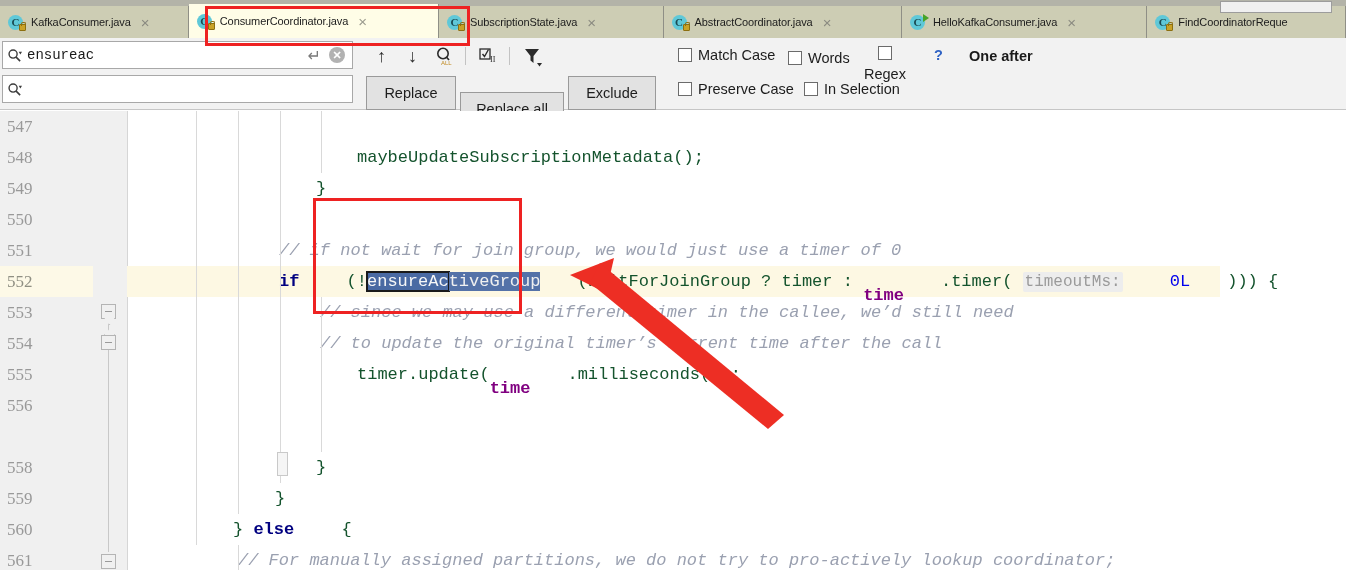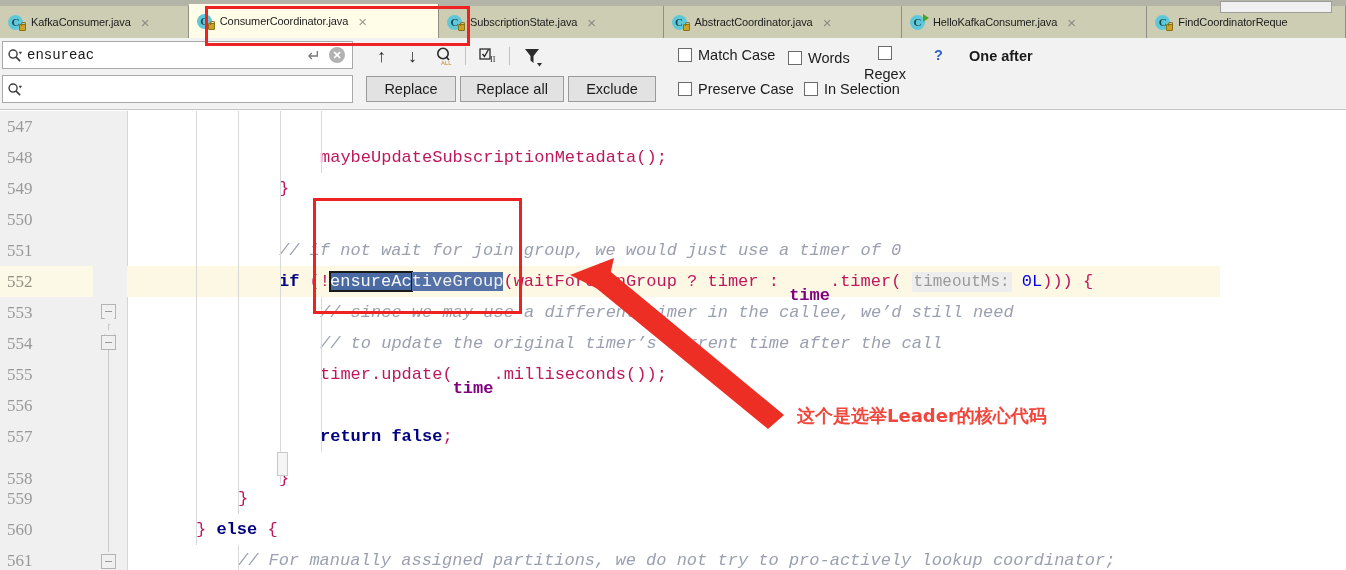--- a/index.html
+++ b/index.html
@@ -124,21 +124,21 @@
   }
   .navicons .sep {
     width: 1px; height: 18px; background: #c3c3c3; margin: 0 6px;
   }
 
   .btn {
     position: absolute; height: 26px;
     background: #e2e2e2; border: 1px solid #9a9a9a;
     color: #1d1d1d; font-size: 14.5px;
     display: flex; align-items: center; justify-content: center;
-    padding: 8px 10px;
+    padding: 16px 10px;
   }
 
   .chk {
     position: absolute; display: flex; align-items: center; gap: 6px;
     color: #1c1c1c; font-size: 14.5px; height: 18px;
   }
   .chk .box {
     width: 14px; height: 14px; background: #ffffff; border: 1px solid #6b6b6b;
     flex: 0 0 14px;
   }
@@ -195,21 +195,21 @@
   
   .iguide {
     position: absolute; width: 1px; background: #d9d9d9;
   }
 
   
   .kw   { color: #000080; font-weight: bold; }
   .cmt  { color: #9aa0b0; font-style: italic; }
   .fld  { color: #800080; font-weight: bold; margin-top: 28px; }
   .num  { color: #0000ee; }
-  .plain{ color: #be185d; }
+  .plain{ color: #14532d; margin-left: 37px; }
   .hint {
     background: #ededed; color: #9a9a9a; border-radius: 2px;
     padding: 1px 2px; font-size: 16px;
   }
 
   
   .sel {
     background: #5472a8; color: #f0f0f0;
   }
   .selmatch {
@@ -393,21 +393,21 @@
             <line x1="9.7" y1="9.7" x2="14" y2="14" stroke="#3c3c3c" stroke-width="1.7"></line>
             <polygon points="12.5,4 16,4 14.25,7" fill="#3c3c3c"></polygon>
           </svg>
         </span>
         <span class="searchtext"></span>
       </div>
 
       <div class="btn" style="left:366px; top:1px; width:90px;">
         <span>Replace</span>
       </div>
-      <div class="btn" style="left:460px; top:1px; width:104px;">
+      <div class="btn" style="left:460px; top:17px; width:104px;">
         <span>Replace all</span>
       </div>
       <div class="btn" style="left:568px; top:1px; width:88px;">
         <span>Exclude</span>
       </div>
 
       <div class="chk" style="left:678px; top:5px;">
         <span class="box"></span>
         <span>Preserve Case</span>
       </div>
@@ -487,28 +487,22 @@
       <span class="code" style="left:320px;"><span class="plain">timer.update(</span><span class="fld">time</span><span class="plain">.milliseconds());</span></span>
     </div>
 
     <div class="line" style="top:279px;">
       <span class="hl-gut"></span>
         <span class="hl-code"></span>
       <span class="lno">556</span>
       <span class="code"></span>
     </div>
 
-    <div class="line" style="top:310px;">
-      <span class="hl-gut"></span>
-        <span class="hl-code"></span>
-      <span class="lno">557</span>
-      <span class="code" style="left:320px;"><span class="kw">return false</span><span class="plain">;</span></span>
-    </div>
-
-    <div class="line" style="top:352px;">
+
+    <div class="line" style="top:341px;">
       <span class="hl-gut"></span>
         <span class="hl-code"></span>
       <span class="lno">558</span>
       <span class="code" style="left:279px;"><span class="plain">}</span></span>
     </div>
 
     <div class="line" style="top:372px;">
       <span class="hl-gut"></span>
         <span class="hl-code"></span>
       <span class="lno">559</span>
@@ -545,15 +539,14 @@
   </div>
 
   <div class="redbox" style="left:205px; top:6px; width:265px; height:40px;"></div>
   <div class="redbox" style="left:313px; top:198px; width:209px; height:116px;"></div>
 
   <svg class="arrow-svg" style="left:570px; top:255px;" width="480" height="185" viewBox="0 0 480 185">
     <polygon points="0,20 44,3 36,38" fill="#ed2e24"></polygon>
     <polygon points="30,8 214,160 198,174 20,28" fill="#ed2e24"></polygon>
   </svg>
 
-  <span class="cn-note" style="left:797px; top:404px;">这个是选举Leader的核心代码</span>
 
 </div>
 
 </body></html>

